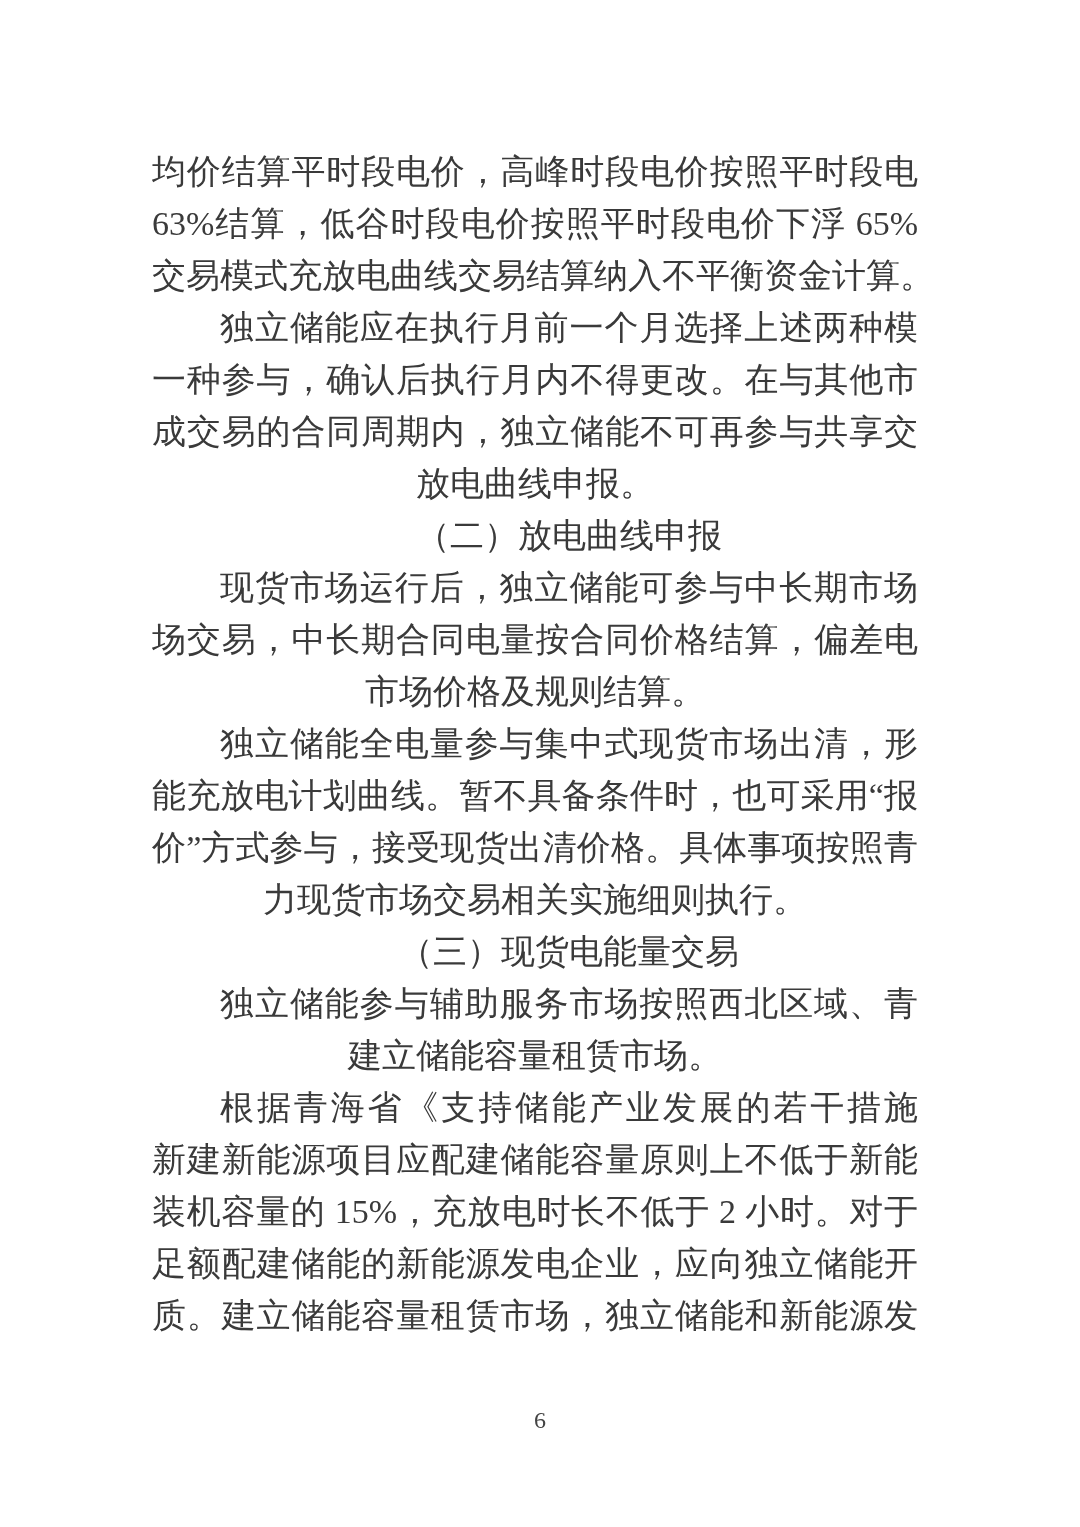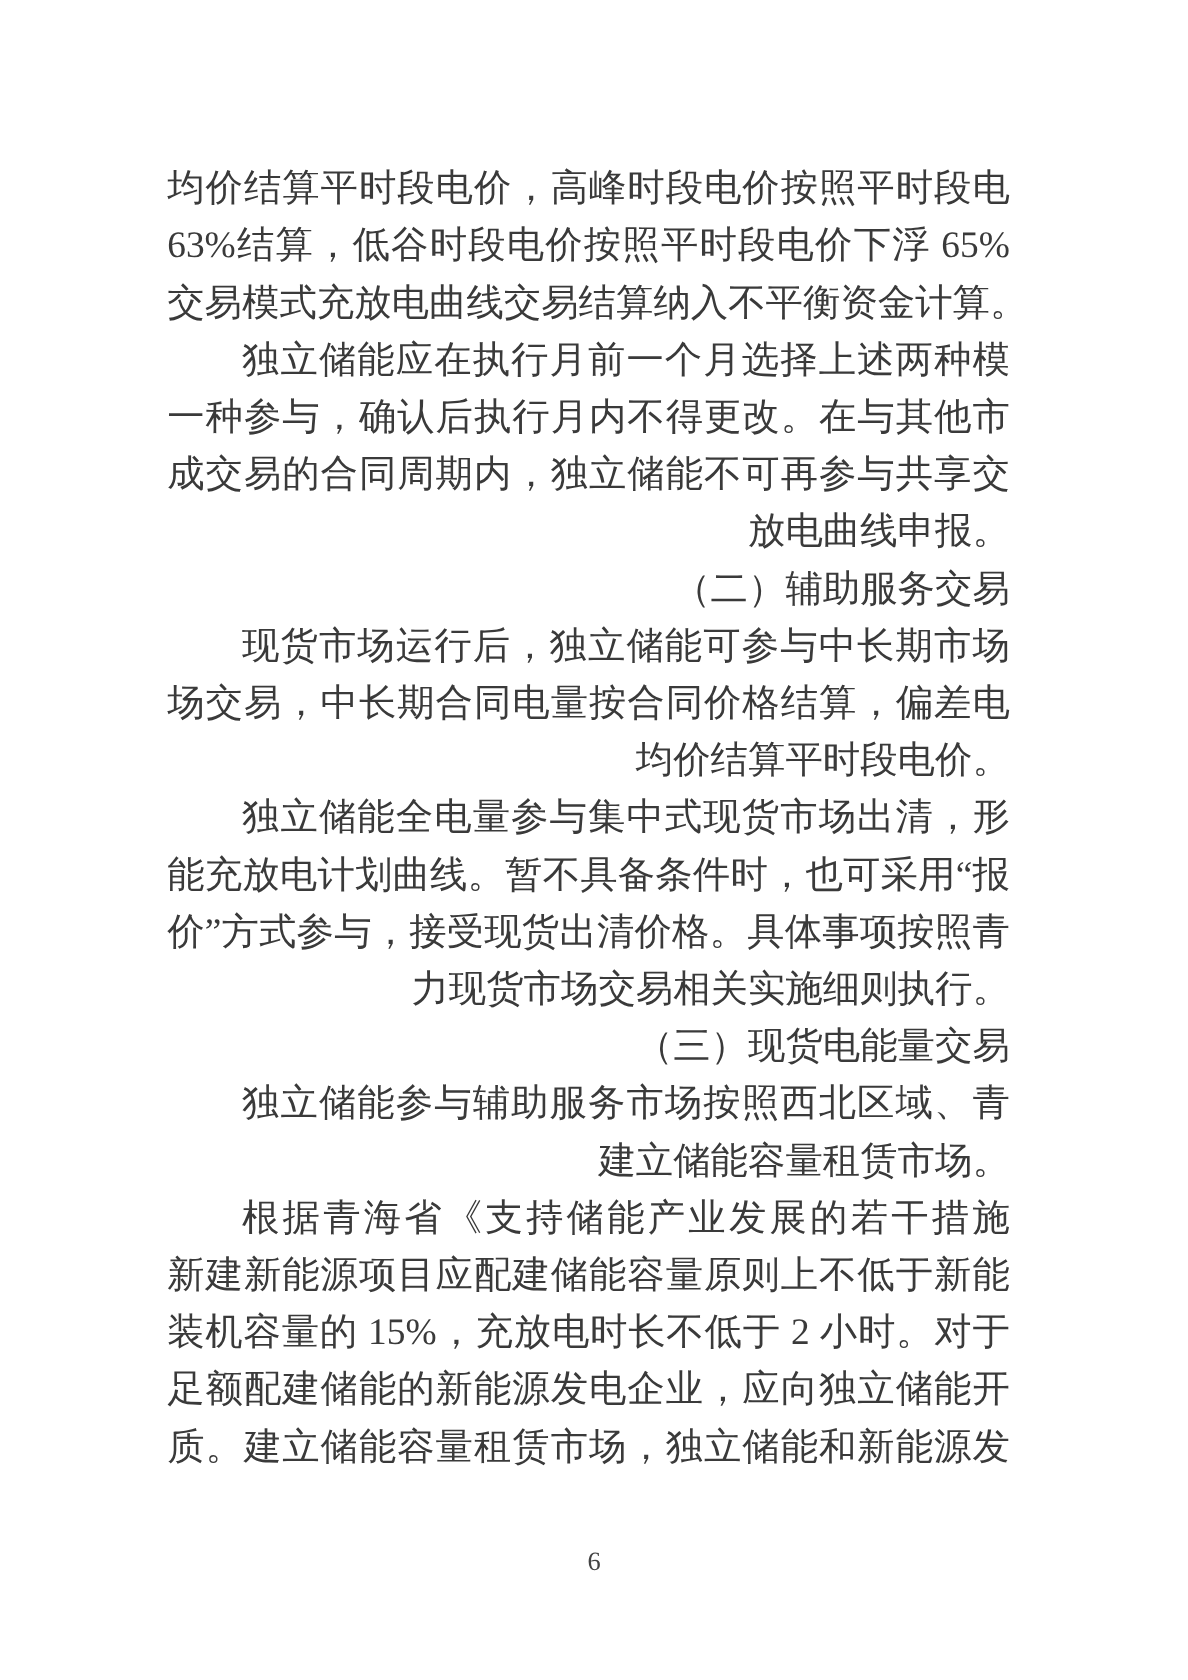--- a/index.html
+++ b/index.html
@@ -20,21 +20,21 @@
     position: absolute;
     left: 152px;
     top: 146px;
     width: 766px;
     font-size: 34px;
     line-height: 52px;
   }
   .text-line {
     height: 52px;
     overflow: hidden;
-    text-align: right;
+    text-align: center;
     white-space: nowrap;
   }
   .text-line.justify {
     white-space: normal;
     text-align: justify;
     text-align-last: justify;
   }
   .text-line.indent {
     text-indent: 68px;
   }
@@ -54,24 +54,24 @@
 
 <div class="page">
   <div class="content">
       <div class="text-line justify">均价结算平时段电价，高峰时段电价按照平时段电价上浮</div>
       <div class="text-line justify">63%结算，低谷时段电价按照平时段电价下浮 65%结算。共享</div>
       <div class="text-line">交易模式充放电曲线交易结算纳入不平衡资金计算。</div>
       <div class="text-line indent justify">独立储能应在执行月前一个月选择上述两种模式中的</div>
       <div class="text-line justify">一种参与，确认后执行月内不得更改。在与其他市场主体达</div>
       <div class="text-line justify">成交易的合同周期内，独立储能不可再参与共享交易模式充</div>
       <div class="text-line">放电曲线申报。</div>
-      <div class="text-line indent">（二）辅助服务交易</div>
+      <div class="text-line indent">（二）放电曲线申报</div>
       <div class="text-line indent justify">现货市场运行后，独立储能可参与中长期市场和现货市</div>
       <div class="text-line justify">场交易，中长期合同电量按合同价格结算，偏差电量按现货</div>
-      <div class="text-line">均价结算平时段电价。</div>
+      <div class="text-line">市场价格及规则结算。</div>
       <div class="text-line indent justify">独立储能全电量参与集中式现货市场出清，形成独立储</div>
       <div class="text-line justify">能充放电计划曲线。暂不具备条件时，也可采用“报量不报</div>
       <div class="text-line justify">价”方式参与，接受现货出清价格。具体事项按照青海省电</div>
       <div class="text-line">力现货市场交易相关实施细则执行。</div>
       <div class="text-line indent">（三）现货电能量交易</div>
       <div class="text-line indent justify">独立储能参与辅助服务市场按照西北区域、青海电力辅</div>
       <div class="text-line">建立储能容量租赁市场。</div>
       <div class="text-line indent justify">根据青海省《支持储能产业发展的若干措施（试行）》，</div>
       <div class="text-line justify">新建新能源项目应配建储能容量原则上不低于新能源项目</div>
       <div class="text-line justify">装机容量的 15%，充放电时长不低于 2 小时。对于未按期、</div>

